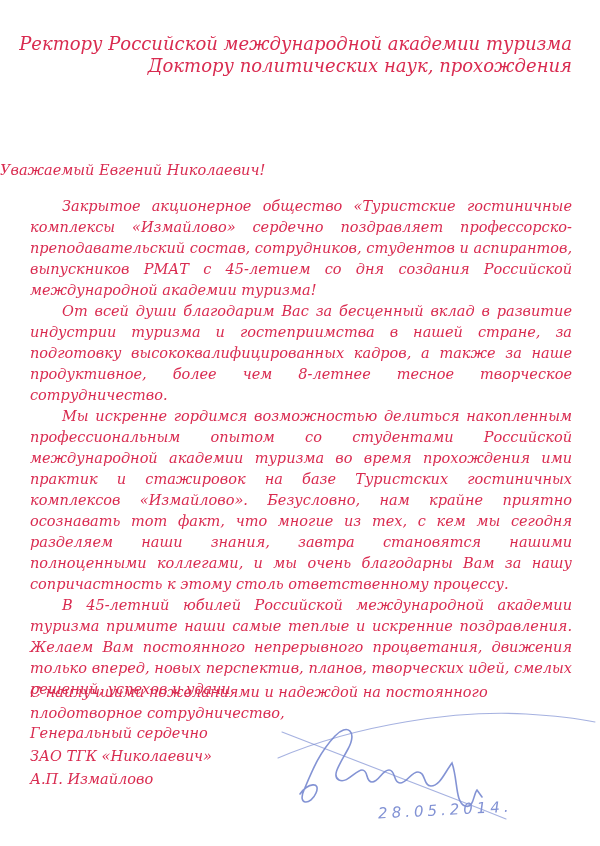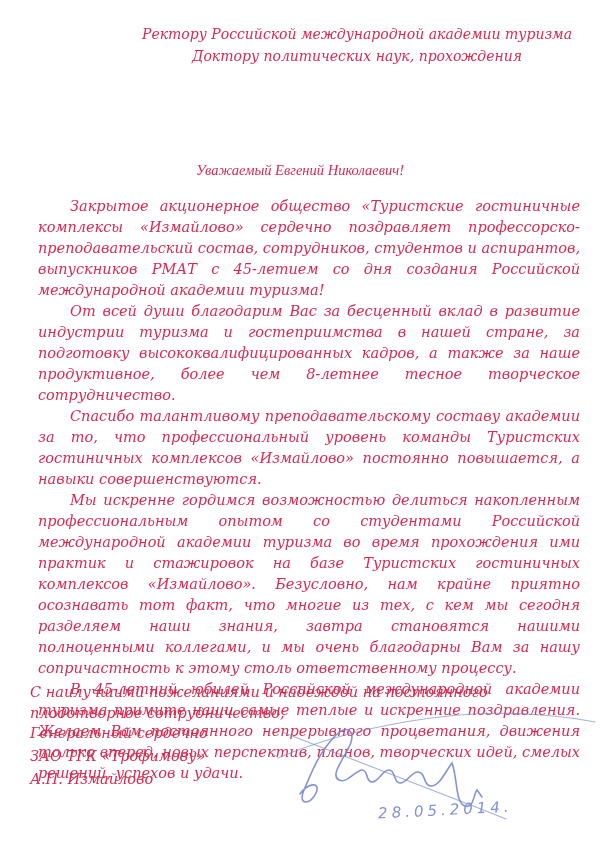--- a/index.html
+++ b/index.html
@@ -10,42 +10,40 @@
     height: 846px;
     background: #ffffff;
     overflow: hidden;
     font-family: "DejaVu Serif", serif;
     font-style: italic;
     color: #d92b50;
   }
 
   .recipient {
     position: absolute;
-    top: 23px;
+    top: 33px;
     right: 28px;
-    text-align: center;
-    font-size: 14px;
+    text-align: right;
+    font-size: 18px;
     line-height: 22px;
     white-space: nowrap;
   }
 
   .salutation {
     position: absolute;
     top: 162px;
     left: 0;
     right: 0;
-    text-align: center;
     font-size: 14.5px;
-    font-family: Liberation Serif, serif;
   }
 
   .letter-body {
     position: absolute;
     top: 196px;
-    left: 38px;
+    left: 30px;
     width: 542px;
   }
   .letter-body p {
     margin: 0;
     font-size: 14.5px;
     line-height: 21px;
     text-align: justify;
     text-align-last: left;
     text-indent: 32px;
   }
@@ -103,30 +101,29 @@
   <div class="recipient">
     <div>Ректору Российской международной академии туризма</div>
     <div>Доктору политических наук, прохождения</div>
   </div>
 
   <div class="salutation">Уважаемый Евгений Николаевич!</div>
 
   <div class="letter-body">
     <p>Закрытое акционерное общество «Туристские гостиничные комплексы «Измайлово» сердечно поздравляет профессорско-преподавательский состав, сотрудников, студентов и аспирантов, выпускников РМАТ с 45-летием со дня создания Российской международной академии туризма!</p>
     <p>От всей души благодарим Вас за бесценный вклад в развитие индустрии туризма и гостеприимства в нашей стране, за подготовку высококвалифицированных кадров, а также за наше продуктивное, более чем 8-летнее тесное творческое сотрудничество.</p>
-    <p>Спасибо талантливому преподавательскому составу академии за то, что профессиональный уровень команды Туристских гостиничных комплексов «Измайлово» постоянно повышается, а навыки совершенствуются.</p>
     <p>Мы искренне гордимся возможностью делиться накопленным профессиональным опытом со студентами Российской международной академии туризма во время прохождения ими практик и стажировок на базе Туристских гостиничных комплексов «Измайлово». Безусловно, нам крайне приятно осознавать тот факт, что многие из тех, с кем мы сегодня разделяем наши знания, завтра становятся нашими полноценными коллегами, и мы очень благодарны Вам за нашу сопричастность к этому столь ответственному процессу.</p>
     <p>В 45-летний юбилей Российской международной академии туризма примите наши самые теплые и искренние поздравления.  Желаем Вам постоянного непрерывного процветания, движения только вперед, новых перспектив, планов, творческих идей, смелых решений, успехов и удачи.</p>
   </div>
 
   <div class="closing">С наилучшими пожеланиями и надеждой на постоянного плодотворное сотрудничество,</div>
 
   <div class="sig-block">
     <div>Генеральный сердечно</div>
-    <div>ЗАО ТГК «Трофимову»</div>
+    <div>ЗАО ТГК «Николаевич»</div>
     <div>А.П. Измайлово</div>
   </div>
 
   <svg class="signature-svg" viewBox="0 0 342 150" xmlns="http://www.w3.org/2000/svg" aria-hidden="true">
 
     <path class="thin" d="M 20,66 C 100,32 200,18 268,22 C 300,24 322,27 337,30"></path>
 
     <path class="thin" d="M 24,40 C 90,66 170,96 248,127"></path>
 
     <path d="M 42,102

